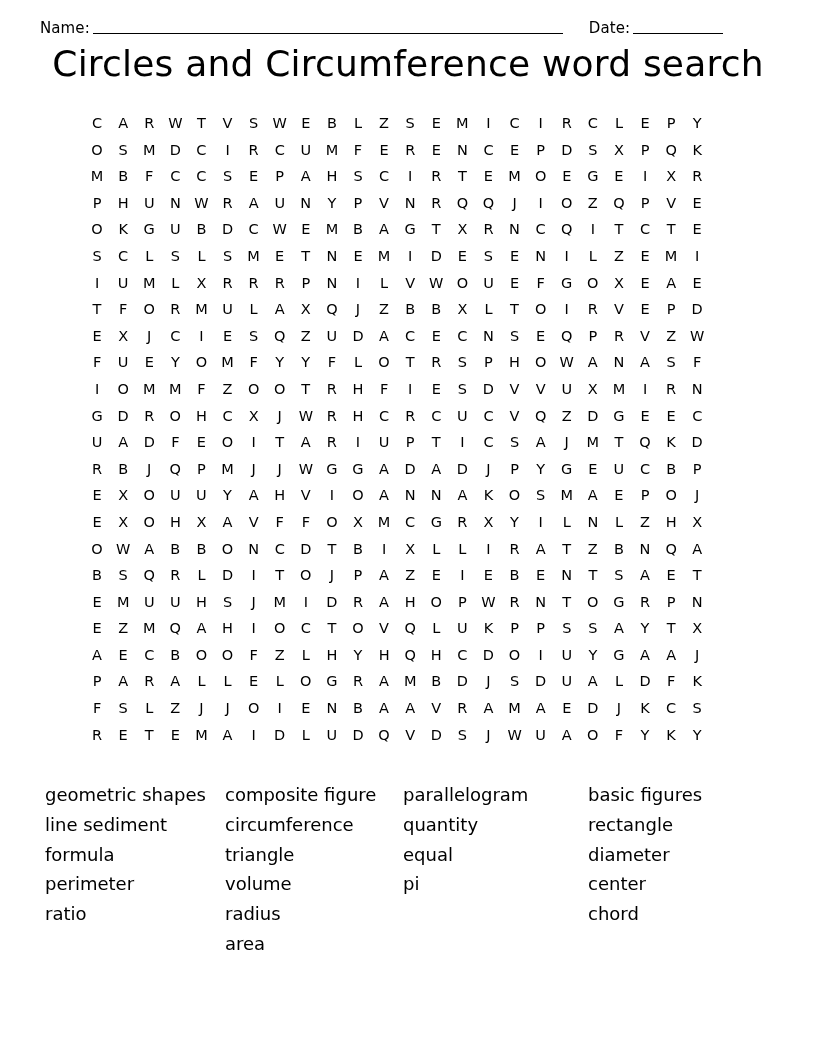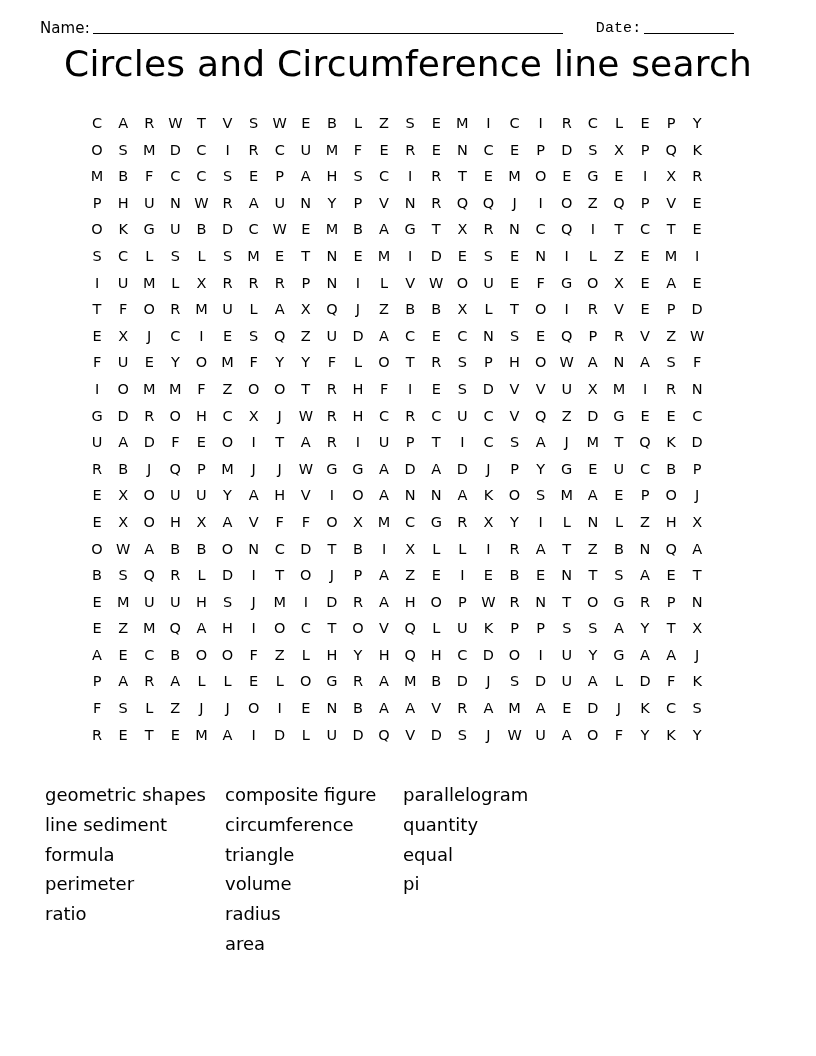--- a/index.html
+++ b/index.html
@@ -34,21 +34,21 @@
     letter-spacing: 0.1px;
   }
   .hdr-rule {
     display: inline-block;
     border-bottom: 1px solid #000;
     height: 0;
     margin: 0 0 3px 3px;
   }
   .rule-name { width: 470px; }
   .rule-date { width: 90px; }
-  .hdr-date-label { margin-left: 33px; font-family: Liberation Mono, monospace; }
+  .hdr-date-label { margin-left: 26px; }
 
   
   .puzzle-title {
     position: absolute;
     top: 42px;
     left: 0;
     width: 816px;
     text-align: center;
     font-size: 36px;
     font-weight: normal;
@@ -107,21 +107,21 @@
 </head>
 <body>
 
 <div class="header-line">
   <span class="hdr-label">Name:</span>
   <span class="hdr-rule rule-name"></span>
   <span class="hdr-label hdr-date-label">Date:</span>
   <span class="hdr-rule rule-date"></span>
 </div>
 
-<h1 class="puzzle-title">Circles and Circumference line search</h1>
+<h1 class="puzzle-title">Circles and Circumference word search</h1>
 
 <div class="grid-wrap">
     <div class="grid-row">
       <span class="grid-cell">C</span>
       <span class="grid-cell">A</span>
       <span class="grid-cell">R</span>
       <span class="grid-cell">W</span>
       <span class="grid-cell">T</span>
       <span class="grid-cell">V</span>
       <span class="grid-cell">S</span>
@@ -758,13 +758,20 @@
       <div class="word-item">volume</div>
       <div class="word-item">radius</div>
       <div class="word-item">area</div>
     </div>
     <div class="word-col word-col-2">
       <div class="word-item">parallelogram</div>
       <div class="word-item">quantity</div>
       <div class="word-item">equal</div>
       <div class="word-item">pi</div>
     </div>
+    <div class="word-col word-col-3">
+      <div class="word-item">basic figures</div>
+      <div class="word-item">rectangle</div>
+      <div class="word-item">diameter</div>
+      <div class="word-item">center</div>
+      <div class="word-item">chord</div>
+    </div>
   </div>
 
 </body></html>

